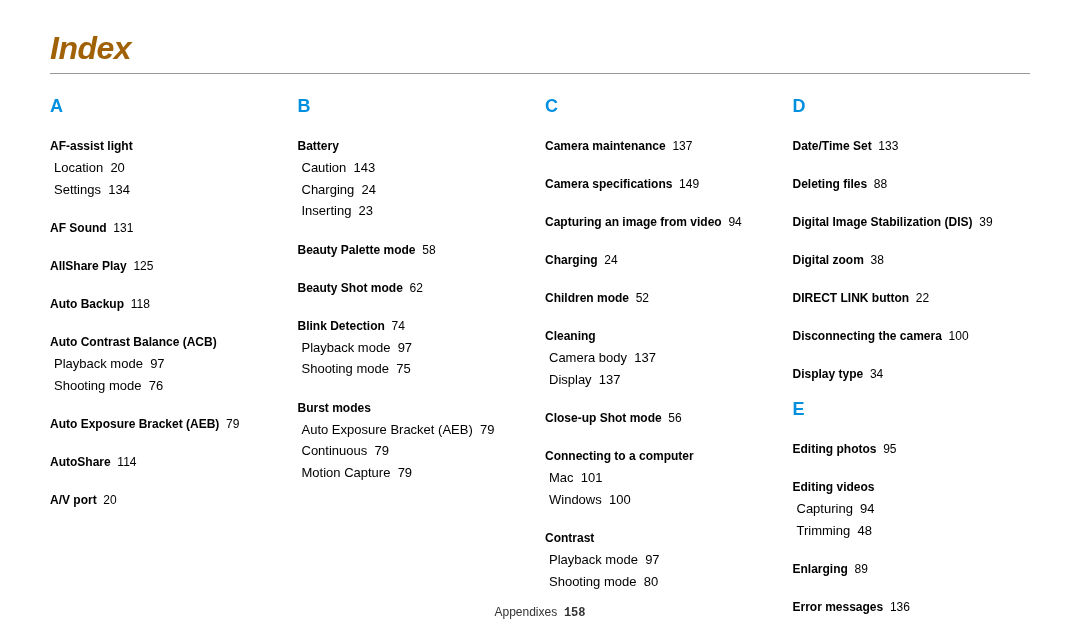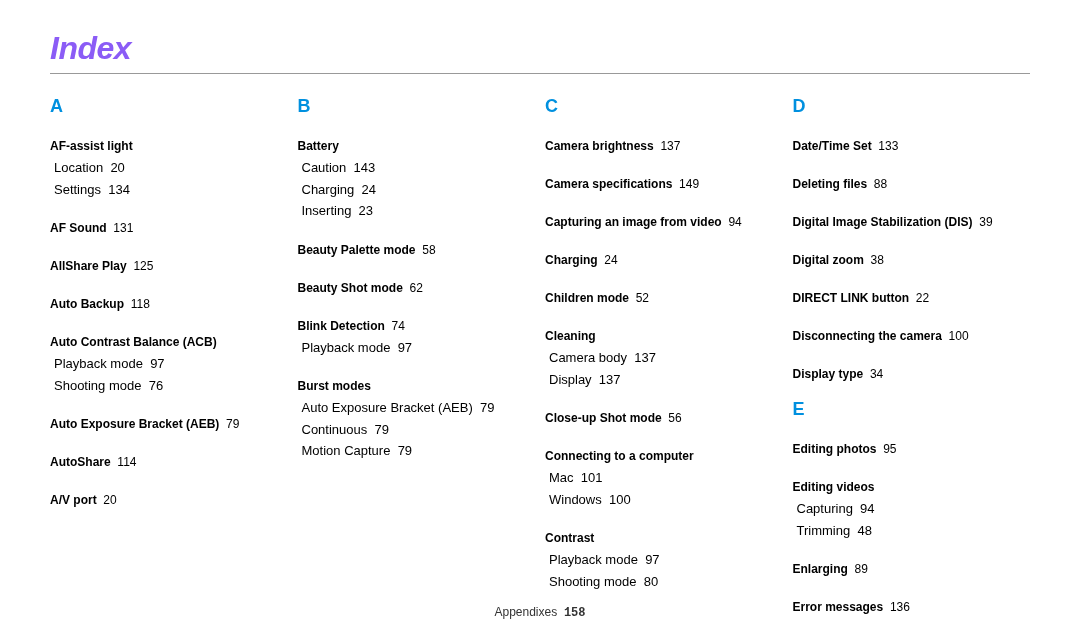--- a/index.html
+++ b/index.html
@@ -9,21 +9,21 @@
     }
     body {
       font-family: Arial, sans-serif;
       background: white;
       width: 1080px;
       height: 630px;
       padding: 30px 50px 15px 50px;
       position: relative;
     }
     .title {
-      color: #8b5cf6;
+      color: #a16207;
       font-weight: bold;
       font-size: 32px;
       font-family: Arial, sans-serif;
       font-style: italic;
       letter-spacing: -0.5px;
       padding-bottom: 6px;
       border-bottom: 1px solid #999;
       margin-bottom: 22px;
     }
     .columns {
@@ -99,28 +99,29 @@
     <div class="column">
       <div class="letter-heading">B</div>
       <div class="entry bold"><span>Battery</span></div>
       <div class="sub-entry"><span>Caution</span>&nbsp;&nbsp;<span class="page-num">143</span></div>
       <div class="sub-entry"><span>Charging</span>&nbsp;&nbsp;<span class="page-num">24</span></div>
       <div class="sub-entry"><span>Inserting</span>&nbsp;&nbsp;<span class="page-num">23</span></div>
       <div class="entry bold"><span>Beauty Palette mode</span>&nbsp;&nbsp;<span class="page-num">58</span></div>
       <div class="entry bold"><span>Beauty Shot mode</span>&nbsp;&nbsp;<span class="page-num">62</span></div>
       <div class="entry bold"><span>Blink Detection</span>&nbsp;&nbsp;<span class="page-num">74</span></div>
       <div class="sub-entry"><span>Playback mode</span>&nbsp;&nbsp;<span class="page-num">97</span></div>
+      <div class="sub-entry"><span>Shooting mode</span>&nbsp;&nbsp;<span class="page-num">75</span></div>
       <div class="entry bold"><span>Burst modes</span></div>
       <div class="sub-entry"><span>Auto Exposure Bracket (AEB)</span>&nbsp;&nbsp;<span class="page-num">79</span></div>
       <div class="sub-entry"><span>Continuous</span>&nbsp;&nbsp;<span class="page-num">79</span></div>
       <div class="sub-entry"><span>Motion Capture</span>&nbsp;&nbsp;<span class="page-num">79</span></div>
     </div>
     <div class="column">
       <div class="letter-heading">C</div>
-      <div class="entry bold"><span>Camera brightness</span>&nbsp;&nbsp;<span class="page-num">137</span></div>
+      <div class="entry bold"><span>Camera maintenance</span>&nbsp;&nbsp;<span class="page-num">137</span></div>
       <div class="entry bold"><span>Camera specifications</span>&nbsp;&nbsp;<span class="page-num">149</span></div>
       <div class="entry bold"><span>Capturing an image from video</span>&nbsp;&nbsp;<span class="page-num">94</span></div>
       <div class="entry bold"><span>Charging</span>&nbsp;&nbsp;<span class="page-num">24</span></div>
       <div class="entry bold"><span>Children mode</span>&nbsp;&nbsp;<span class="page-num">52</span></div>
       <div class="entry bold"><span>Cleaning</span></div>
       <div class="sub-entry"><span>Camera body</span>&nbsp;&nbsp;<span class="page-num">137</span></div>
       <div class="sub-entry"><span>Display</span>&nbsp;&nbsp;<span class="page-num">137</span></div>
       <div class="entry bold"><span>Close-up Shot mode</span>&nbsp;&nbsp;<span class="page-num">56</span></div>
       <div class="entry bold"><span>Connecting to a computer</span></div>
       <div class="sub-entry"><span>Mac</span>&nbsp;&nbsp;<span class="page-num">101</span></div>

